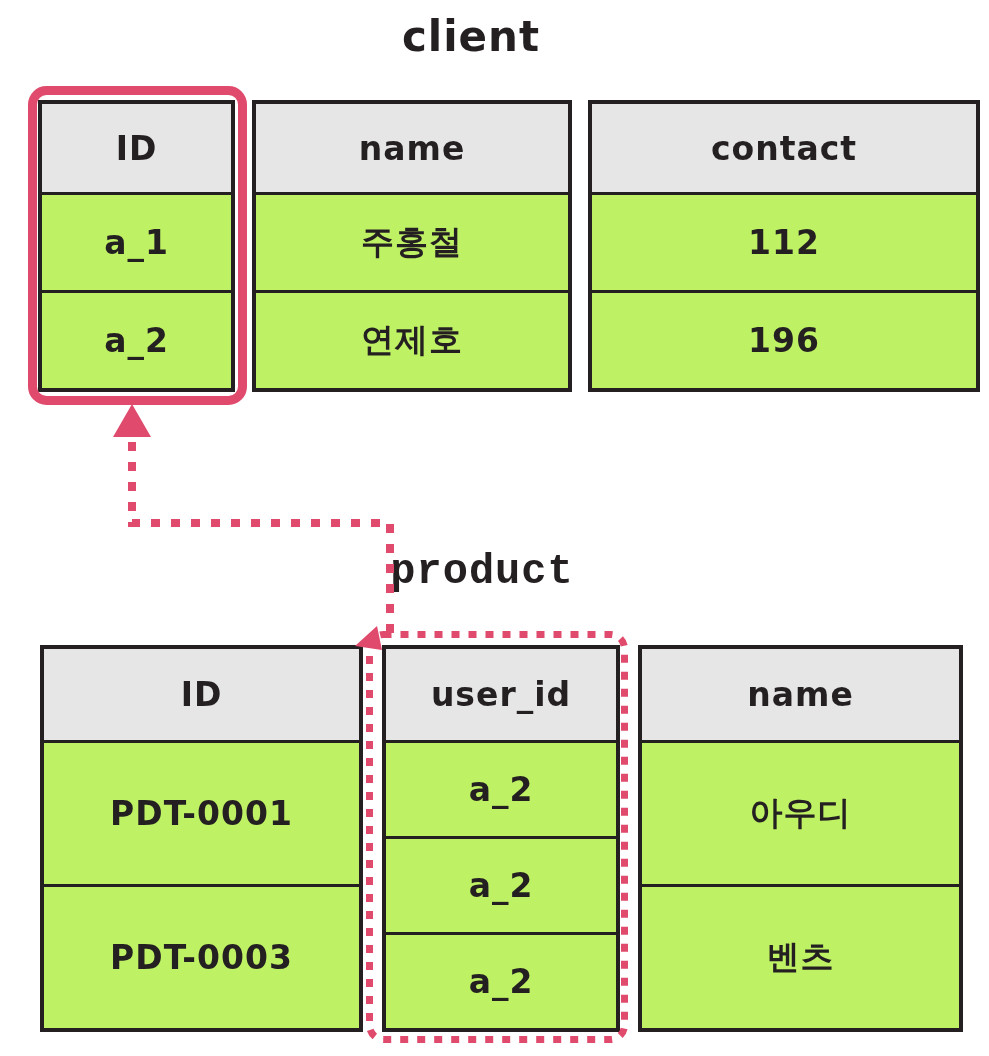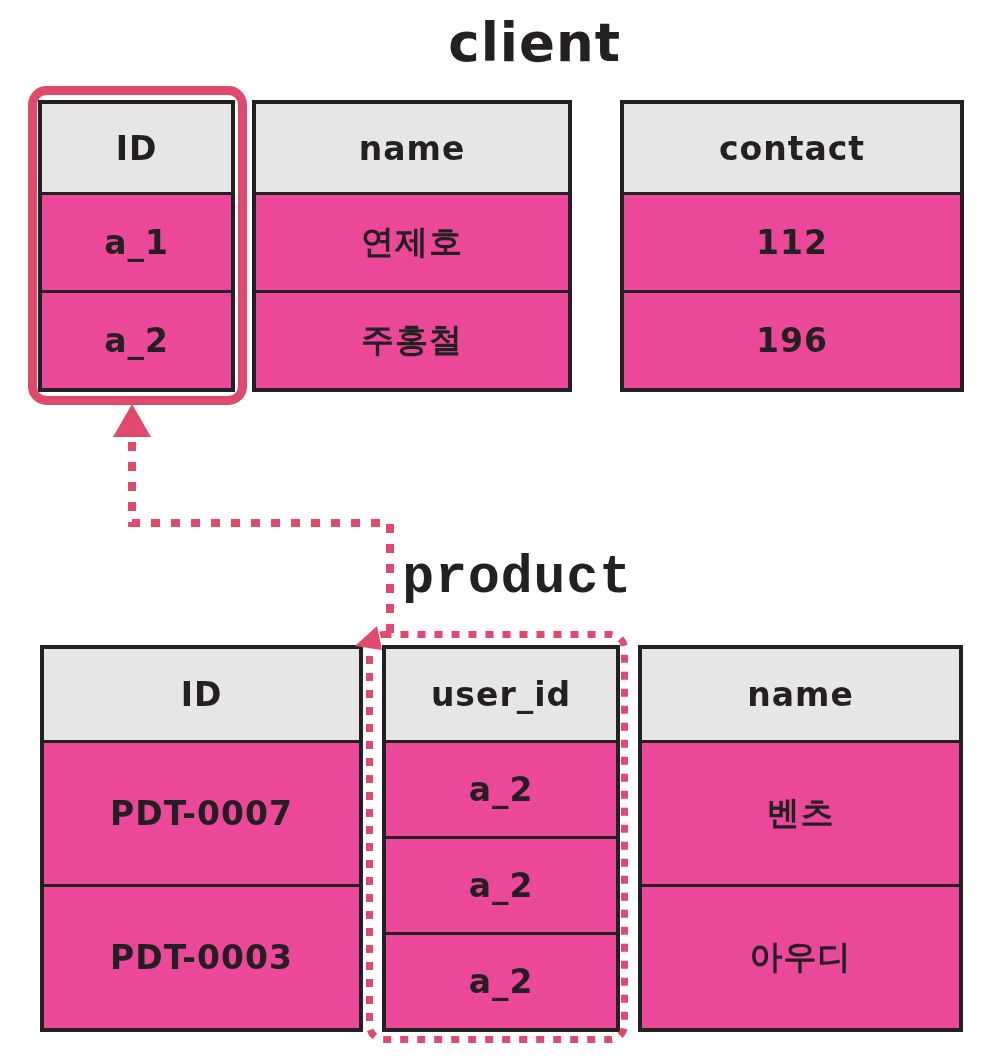--- a/index.html
+++ b/index.html
@@ -17,42 +17,42 @@
   }
   .canvas {
     position: relative;
     width: 989px;
     height: 1056px;
     background: var(--background);
     overflow: hidden;
   }
   .table-title {
     position: absolute;
-    text-align: right;
-    font-size: 53px;
+    text-align: center;
+    font-size: 42px;
     font-weight: bold;
     letter-spacing: 1px;
     color: var(--text);
   }
   .col-box {
     position: absolute;
     border: 4px solid var(--table_border);
     background: #fff;
     display: flex;
     flex-direction: column;
   }
   .cell {
     flex: 1;
     display: flex;
     align-items: center;
     justify-content: center;
     font-size: 33px;
     font-weight: bold;
     letter-spacing: 1px;
-    background: #ec4899;
+    background: #bef264;
     border-top: 3px solid var(--table_border);
     white-space: nowrap;
   }
   .cell:first-child { border-top: none; }
   .cell.header { background: var(--header_bg); }
   .client .cell.header { flex: 0 0 88px; }
   .product .cell.header { flex: 0 0 91px; }
   svg.overlay {
     position: absolute;
     left: 0; top: 0;
@@ -86,49 +86,49 @@
   <div class="table-title" style="left:321px; top:12px; width:300px;">client</div>
 
   <div class="col-box client" style="left:38px; top:100px; width:197px; height:292px;">
     <div class="cell header">ID</div>
     <div class="cell">a_1</div>
     <div class="cell">a_2</div>
   </div>
 
   <div class="col-box client" style="left:252px; top:100px; width:320px; height:292px;">
     <div class="cell header">name</div>
+    <div class="cell">주홍철</div>
     <div class="cell">연제호</div>
-    <div class="cell">주홍철</div>
   </div>
 
-  <div class="col-box client" style="left:620px; top:100px; width:344px; height:292px;">
+  <div class="col-box client" style="left:588px; top:100px; width:392px; height:292px;">
     <div class="cell header">contact</div>
     <div class="cell">112</div>
     <div class="cell">196</div>
   </div>
 
   <div class="table-title" style="left:332px; top:548px; width:300px;font-family:Liberation Mono, monospace;">product</div>
 
   <div class="col-box product" style="left:40px; top:645px; width:323px; height:387px;">
     <div class="cell header">ID</div>
-    <div class="cell">PDT-0007</div>
+    <div class="cell">PDT-0001</div>
     <div class="cell">PDT-0003</div>
   </div>
 
   <div class="col-box product" style="left:382px; top:645px; width:238px; height:387px;">
     <div class="cell header">user_id</div>
     <div class="cell">a_2</div>
     <div class="cell">a_2</div>
     <div class="cell">a_2</div>
   </div>
 
   <div class="col-box product" style="left:638px; top:645px; width:325px; height:387px;">
     <div class="cell header">name</div>
+    <div class="cell">아우디</div>
     <div class="cell">벤츠</div>
-    <div class="cell">아우디</div>
   </div>
 
   <svg class="overlay" viewBox="0 0 989 1056">
 
     <rect class="solid-hl" x="32.5" y="90.5" width="210" height="310" rx="14"></rect>
 
     <rect class="dashed-hl" x="369.5" y="634.5" width="255" height="405" rx="14"></rect>
 
     <path class="connector" d="M 390 633 L 390 523 L 132 523 L 132 436"></path>
 

